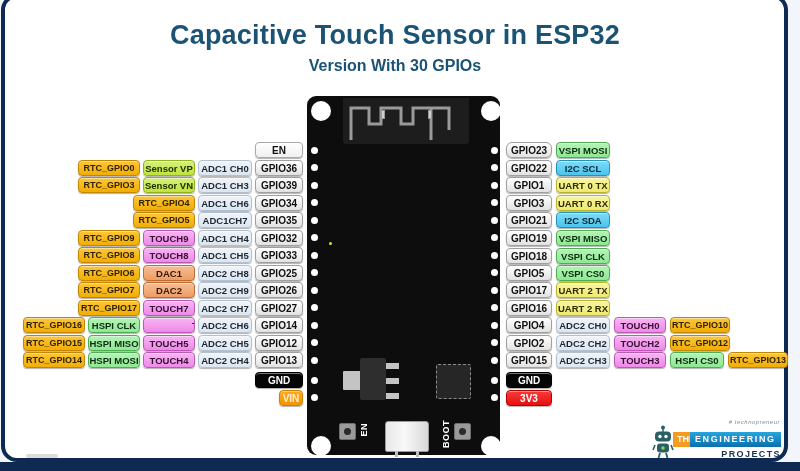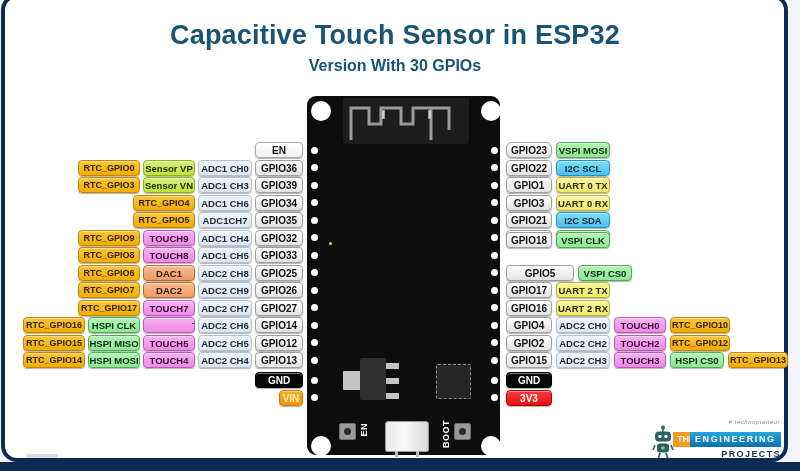--- a/index.html
+++ b/index.html
@@ -216,26 +216,26 @@
         <span class="pin uart" style="width: 54px;">UART 0 RX</span>
       </div>
       <div class="pin-row right" style="top: 212px;">
         <span class="pin gpio" style="width: 46px;">GPIO21</span>
         <span class="pin i2c" style="width: 54px;">I2C SDA</span>
       </div>
       <div class="pin-row right" style="top: 229.5px;">
         <span class="pin gpio" style="width: 46px;">GPIO19</span>
         <span class="pin spi" style="width: 54px;">VSPI MISO</span>
       </div>
-      <div class="pin-row right" style="top: 232px;">
+      <div class="pin-row right" style="top: 248px;">
         <span class="pin gpio" style="width: 46px;">GPIO18</span>
         <span class="pin spi" style="width: 54px;">VSPI CLK</span>
       </div>
       <div class="pin-row right" style="top: 264.5px;">
-        <span class="pin gpio" style="width: 68px;">GPIO5</span>
+        <span class="pin gpio" style="width: 46px;">GPIO5</span>
         <span class="pin spi" style="width: 54px;">VSPI CS0</span>
       </div>
       <div class="pin-row right" style="top: 282px;">
         <span class="pin gpio" style="width: 46px;">GPIO17</span>
         <span class="pin uart" style="width: 54px;">UART 2 TX</span>
       </div>
       <div class="pin-row right" style="top: 299.5px;">
         <span class="pin gpio" style="width: 46px;">GPIO16</span>
         <span class="pin uart" style="width: 54px;">UART 2 RX</span>
       </div>

